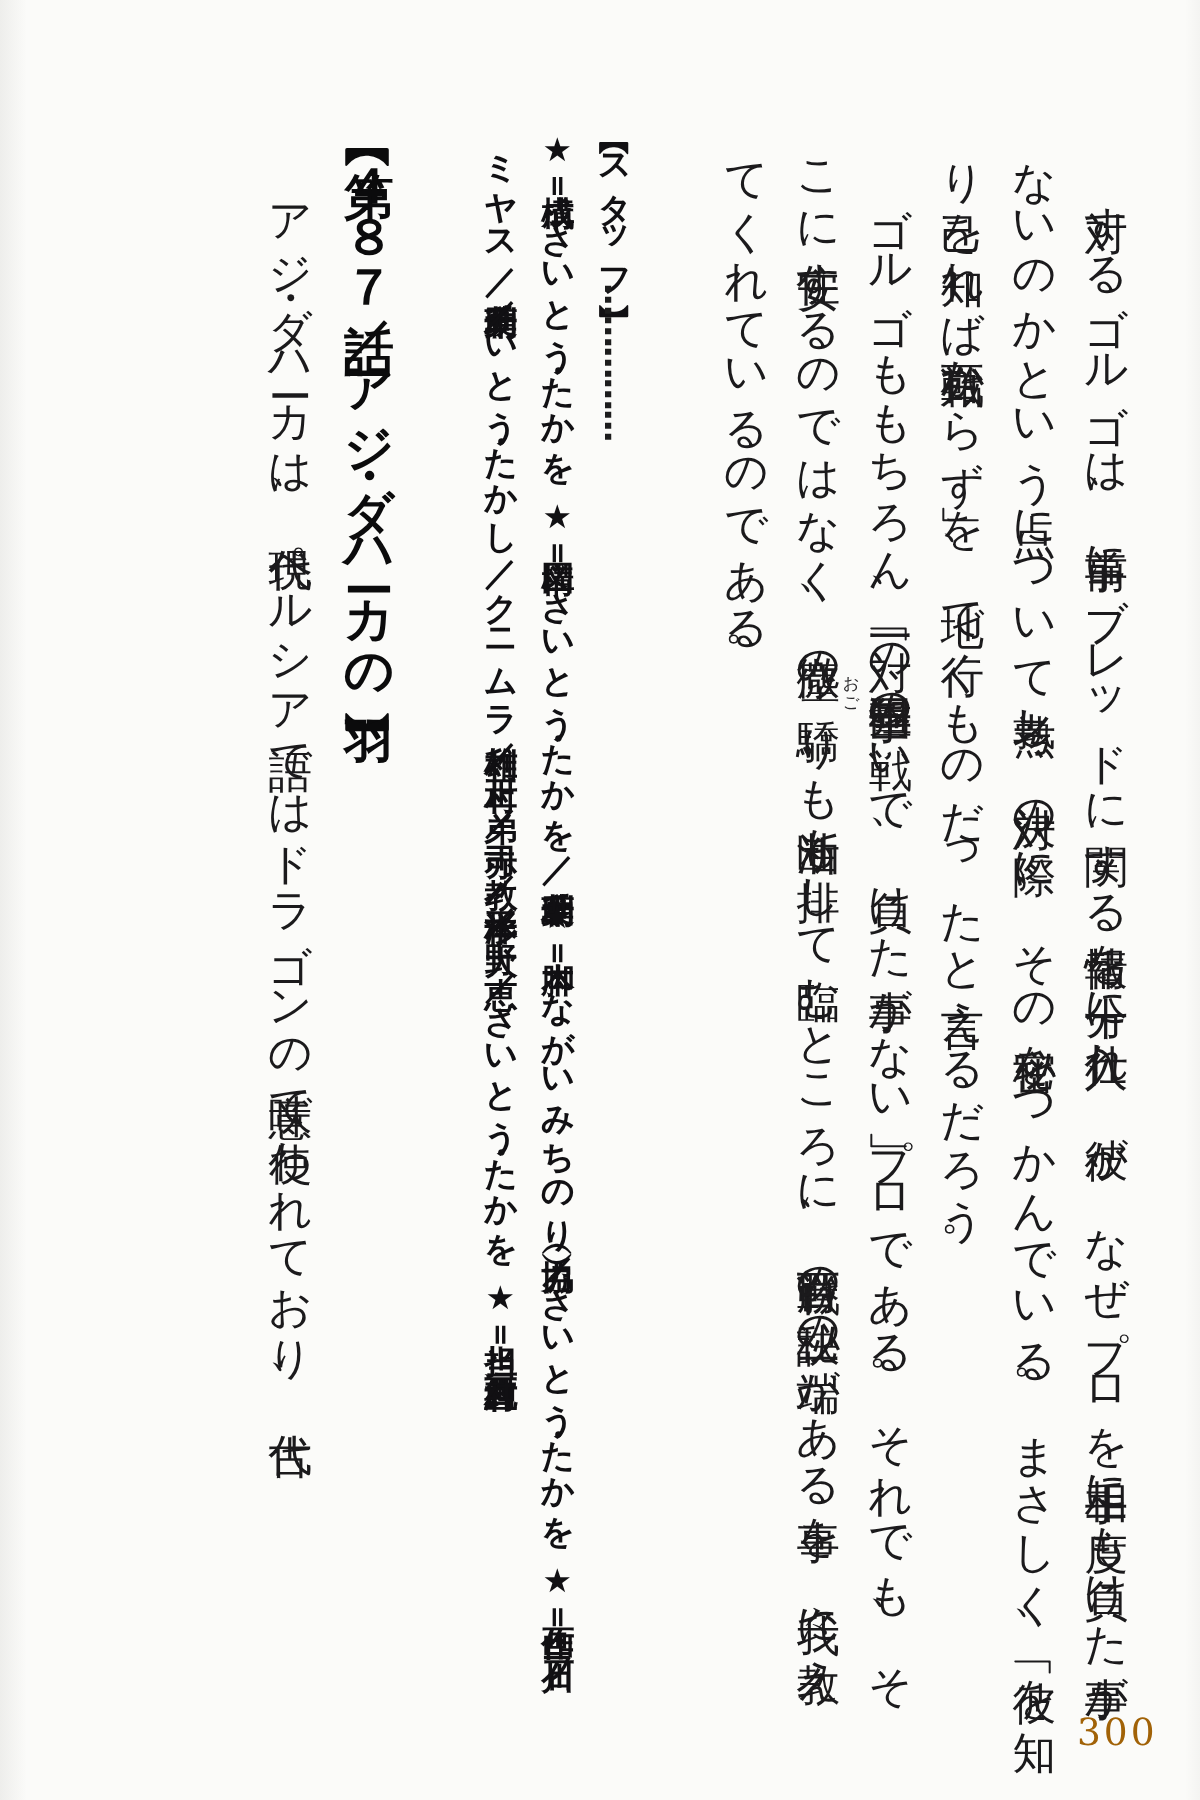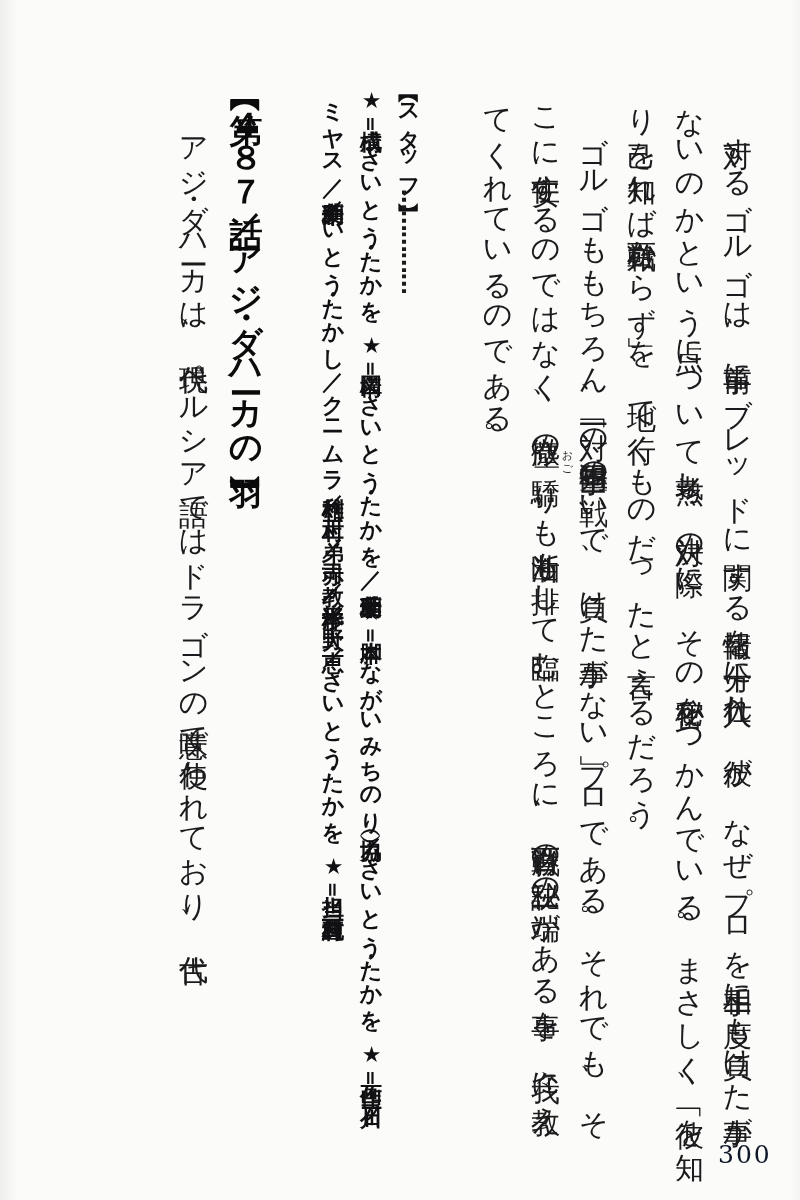--- a/index.html
+++ b/index.html
@@ -82,21 +82,21 @@
     letter-spacing: 0.5px;
   }
   .page-number {
     position: absolute;
     left: 718px;
     top: 1140px;
     width: 50px;
     font-family: "DejaVu Serif", "Liberation Serif", serif;
     font-size: 25px;
     letter-spacing: 2px;
-    color: #0f172a;
+    color: #a16207;
     text-align: center;
   }
 </style>
 </head>
 <body>
 
 <div class="page">
   <div class="scan-edge"></div>
 
   <div class="vtext">

